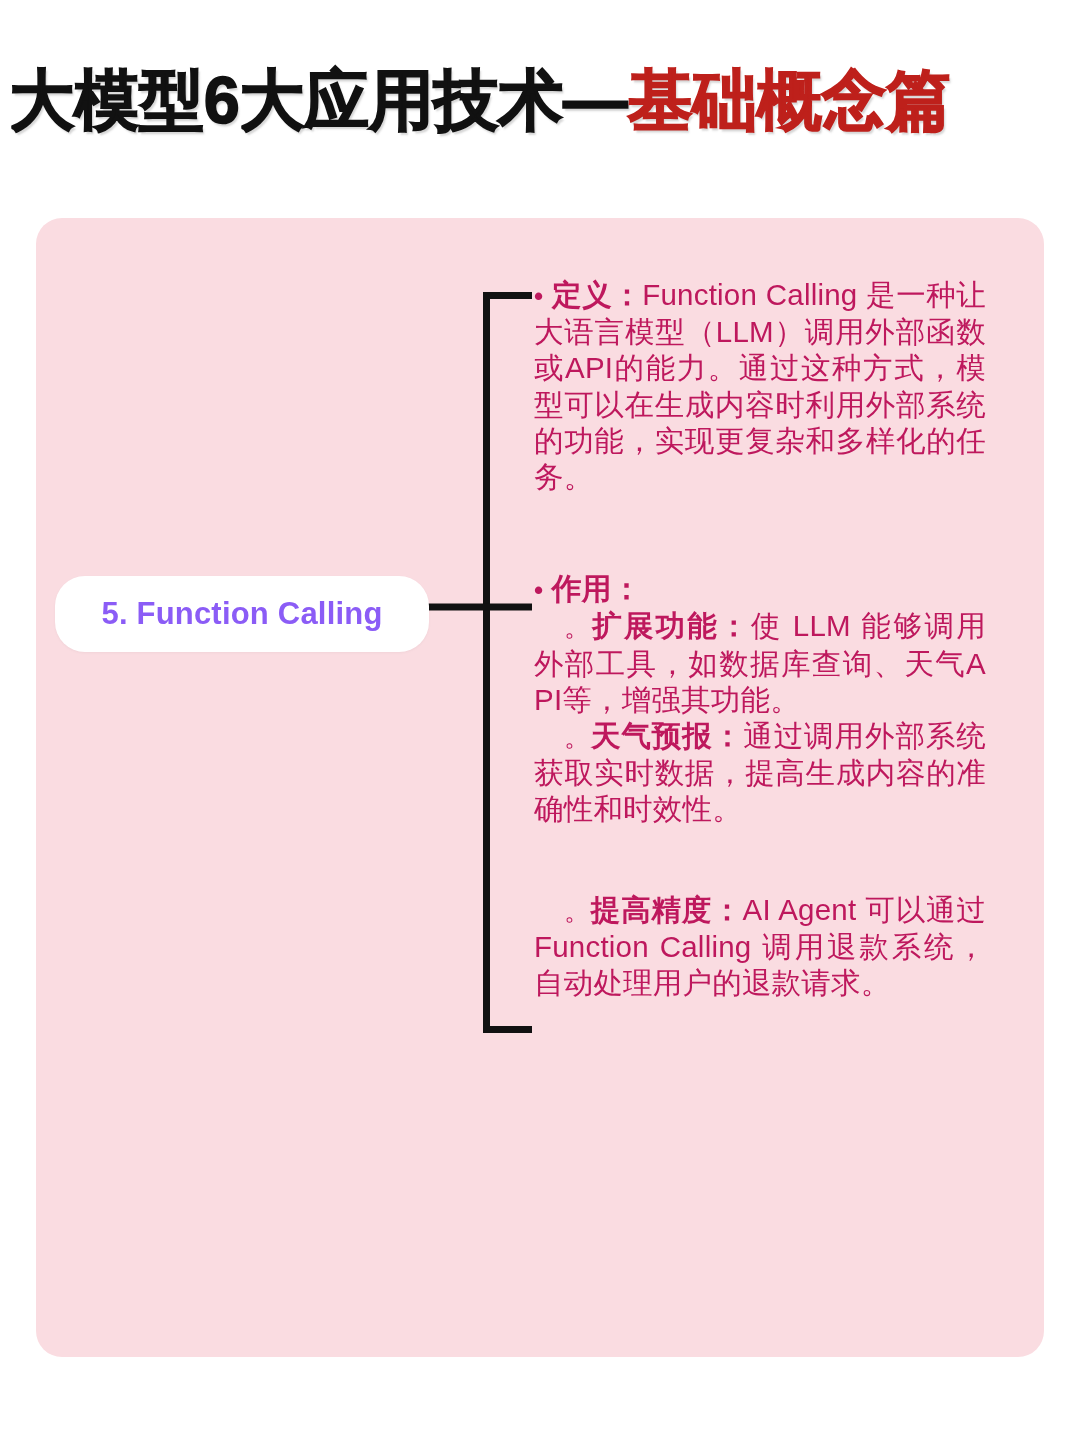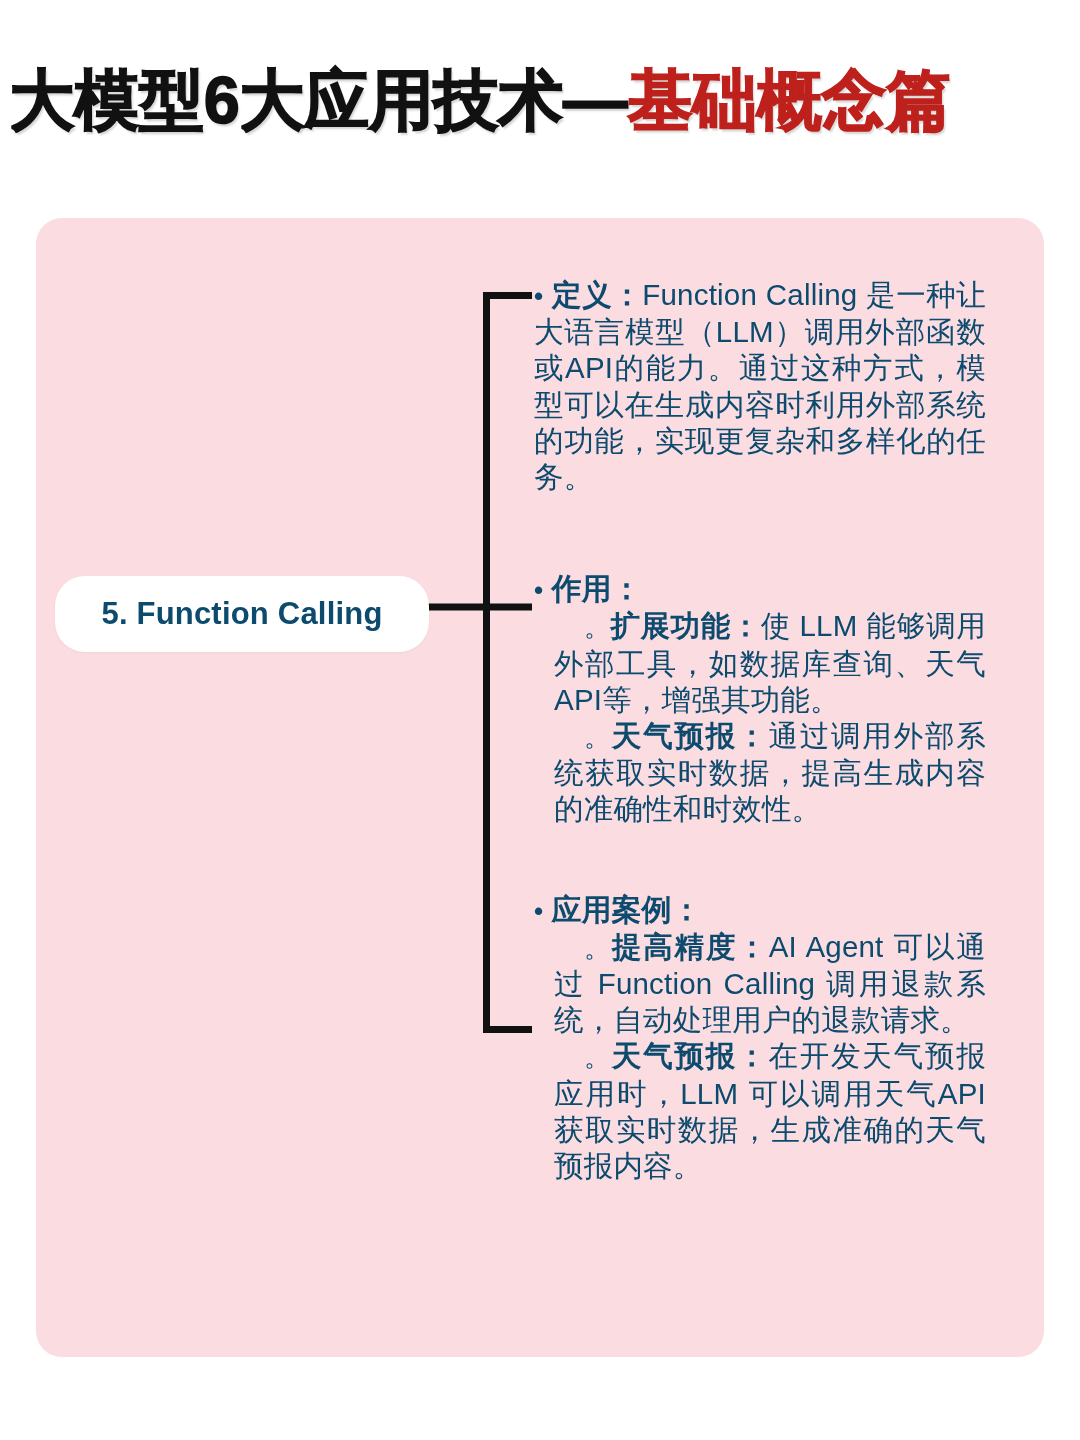--- a/index.html
+++ b/index.html
@@ -64,21 +64,21 @@
     background: #FFFFFF;
     border-radius: 30px;
     display: flex;
     align-items: center;
     justify-content: center;
     box-shadow: 0 1px 3px rgba(0,0,0,0.04);
   }
   .node-pill-label {
     font-size: 31px;
     font-weight: 700;
-    color: #0c4a6e;
+    color: #8b5cf6;
     letter-spacing: 0.2px;
     white-space: nowrap;
     text-align: center;
   }
 
   
   .connector-svg {
     position: absolute;
     left: 0;
     top: 0;
@@ -88,21 +88,21 @@
   }
 
   
   .text-column {
     position: absolute;
     left: 534px;
     top: 277px;
     width: 452px;
   }
   .block {
-    color: #0c4a6e;
+    color: #be185d;
   }
 
   .para {
     font-size: 29.5px;
     line-height: 36.2px;
     letter-spacing: 0.2px;
     text-align: justify;
     text-justify: inter-character;
     word-break: break-all;
   }
@@ -114,21 +114,20 @@
   }
   .bullet-dot {
     font-weight: 700;
     font-size: 26px;
   }
   .strong {
     font-weight: 700;
   }
   .sub-para {
     text-indent: 30px;
-    margin-left: 20px;
   }
   .sub-marker {
     font-weight: 400;
     font-size: 26px;
   }
   .spacer-64 { height: 64px; }
   .spacer-76 { height: 76px; }
 </style>
 </head>
 <body>
@@ -171,20 +170,18 @@
 
     <div class="para sub-para"><span class="sub-marker">。</span><span class="strong">扩展功能：</span><span>使 LLM 能够调用外部工具，如数据库查询、天气API等，增强其功能。</span></div>
 
     <div class="para sub-para"><span class="sub-marker">。</span><span class="strong">天气预报：</span><span>通过调用外部系统获取实时数据，提高生成内容的准确性和时效性。</span></div>
 
   </div>
 
   <div class="spacer-64"></div>
 
   <div class="block">
-    <div class="bullet-head"><span class="bullet-dot">•</span> <span>应用案例：</span></div>
 
     <div class="para sub-para"><span class="sub-marker">。</span><span class="strong">提高精度：</span><span>AI Agent 可以通过 Function Calling 调用退款系统，自动处理用户的退款请求。</span></div>
 
-    <div class="para sub-para"><span class="sub-marker">。</span><span class="strong">天气预报：</span><span>在开发天气预报应用时，LLM 可以调用天气API获取实时数据，生成准确的天气预报内容。</span></div>
   </div>
 
 </div>
 
 </body></html>

